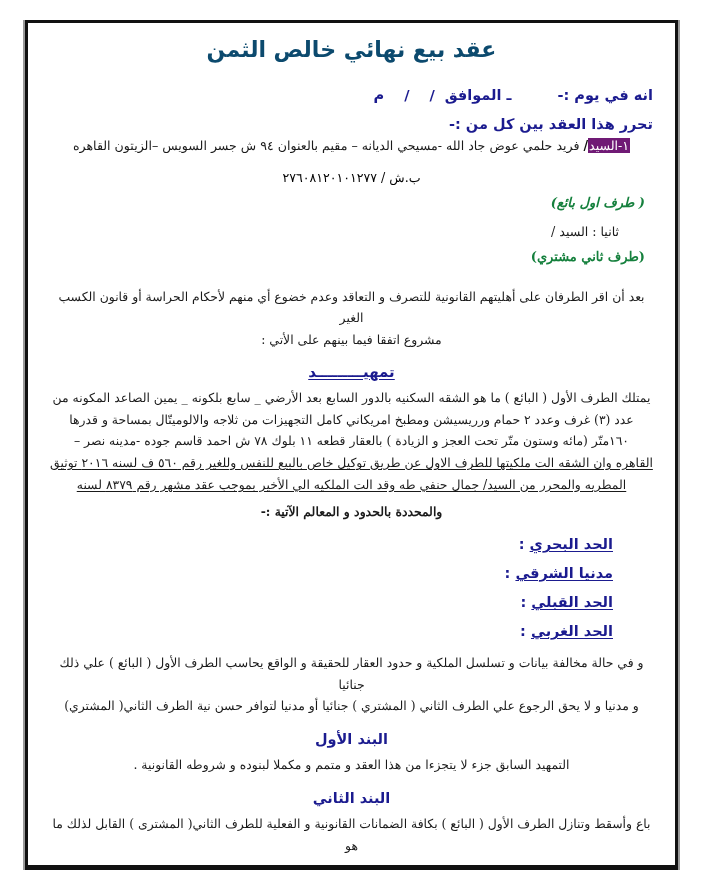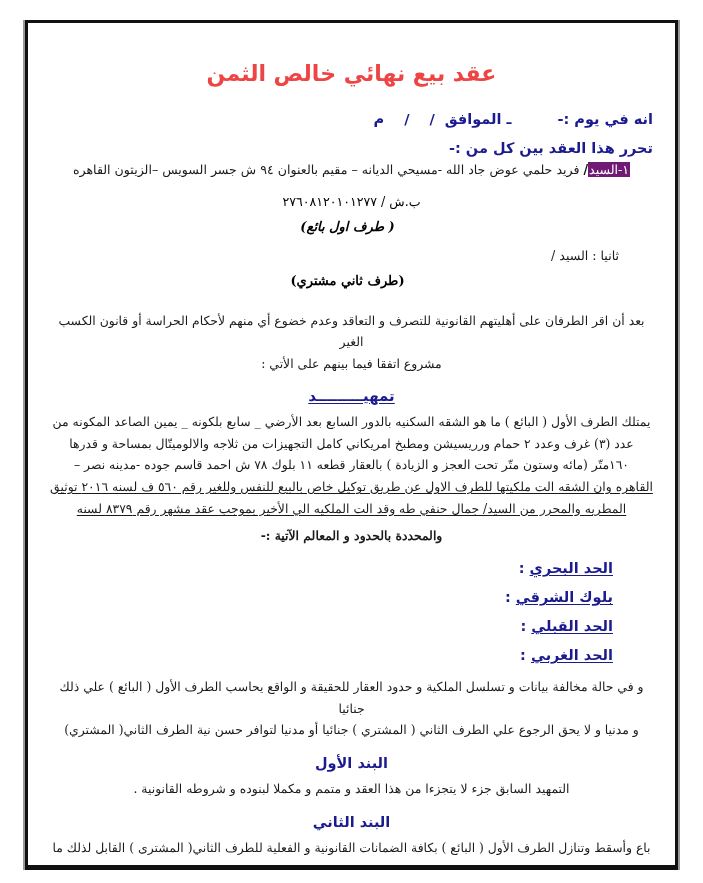--- a/index.html
+++ b/index.html
@@ -36,27 +36,27 @@
     left: 0;
     top: 0;
     width: 100%;
     height: 100%;
     box-sizing: border-box;
     padding: 14px 22px 6px 22px;
     overflow: hidden;
   }
 
   .title {
-    color: #ef4444;
+    color: #0c4a6e;
     font-weight: bold;
     font-size: 22px;
     text-align: center;
     letter-spacing: 0px;
     line-height: 1.2;
-    margin-top: 24px;
+    margin-top: 0;
     margin-bottom: 14px;
   }
 
   .hdr-blue {
     color: #1b1b8f;
     font-weight: bold;
     font-size: 14.5px;
     line-height: 1.55;
     text-align: right;
   }
@@ -98,22 +98,22 @@
     text-align: center;
     margin-top: 13px;
     letter-spacing: 0.3px;
   }
 
   .party-tag {
     font-family: "DejaVu Serif", "Liberation Serif", serif;
     font-weight: bold;
     font-style: italic;
     font-size: 13px;
-    color: #000000;
-    text-align: center;
+    color: #15803d;
+    text-align: right;
     padding-right: 8px;
   }
   .party-tag.upright { font-style: normal; }
 
   .second-buyer {
     font-family: "DejaVu Serif", "Liberation Serif", serif;
     font-size: 12.6px;
     text-align: right;
     padding-right: 34px;
     color:#1a1a1a;
@@ -204,21 +204,21 @@
     <div class="para underline-run">المطريه والمحرر من السيد/ جمال حنفي طه  وقد الت الملكيه الي الأخير بموجب عقد مشهر رقم ٨٣٧٩ لسنه</div>
 
     <div class="para mt6">والمحددة بالحدود و المعالم الآتية :-</div>
 
     <div class="bound">
       <span class="lbl">الحد البحري</span>
       <span>:</span>
       <span></span>
     </div>
     <div class="bound">
-      <span class="lbl">بلوك الشرقي</span>
+      <span class="lbl">مدنيا الشرقي</span>
       <span>:</span>
       <span></span>
     </div>
     <div class="bound">
       <span class="lbl">الحد القبلي</span>
       <span>:</span>
       <span></span>
     </div>
     <div class="bound">
       <span class="lbl">الحد الغربي</span>

